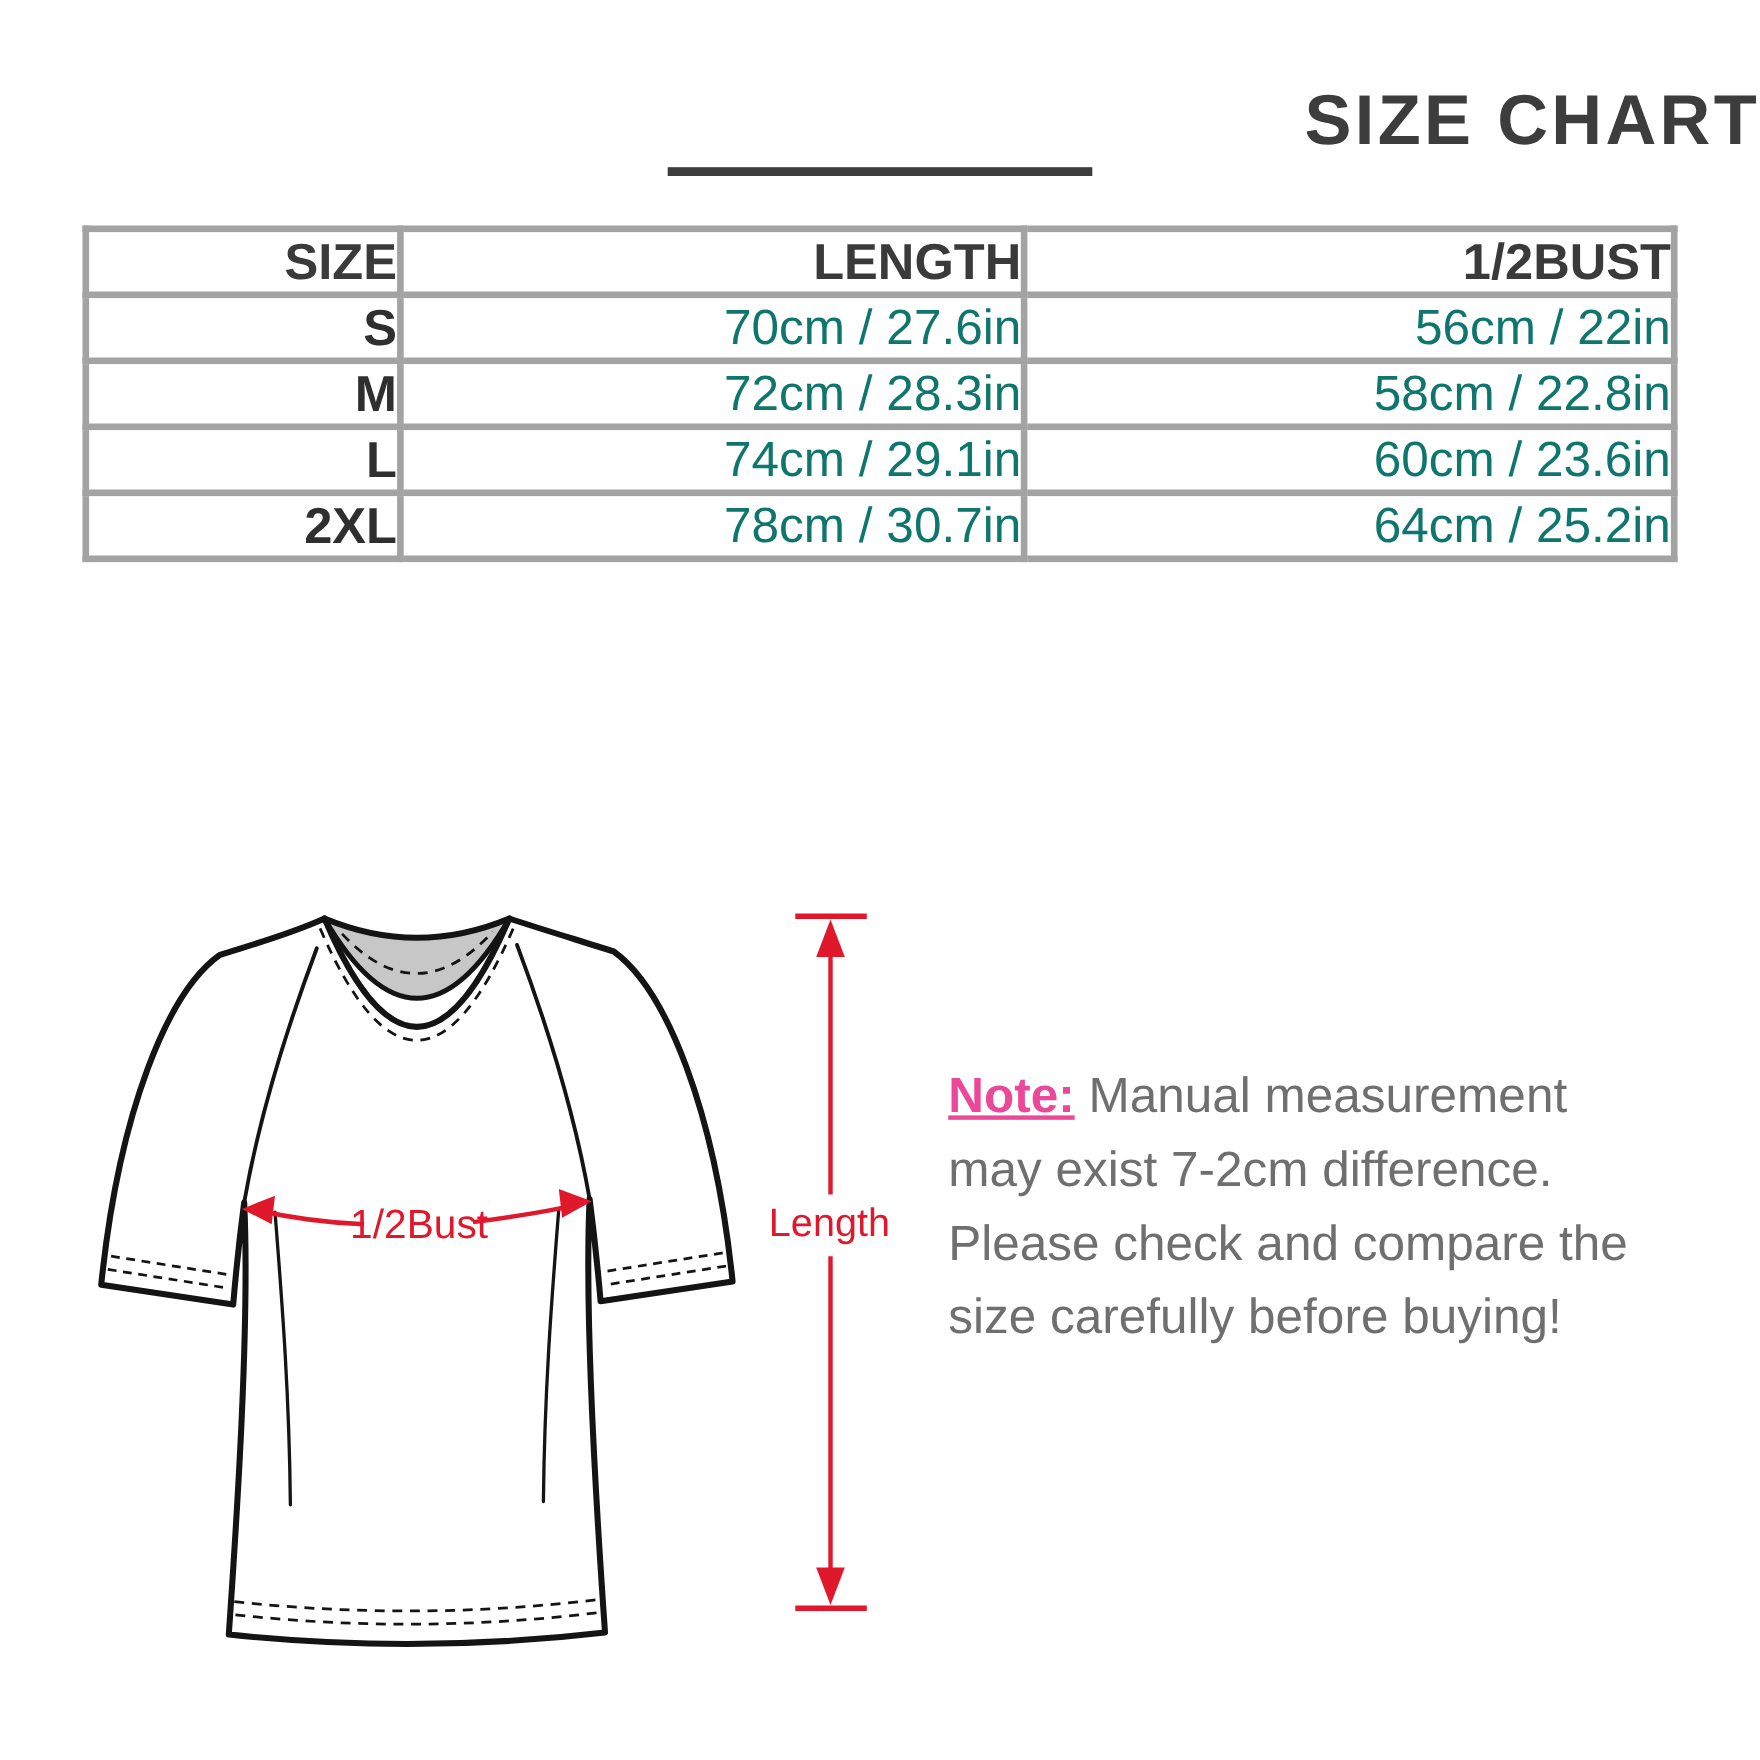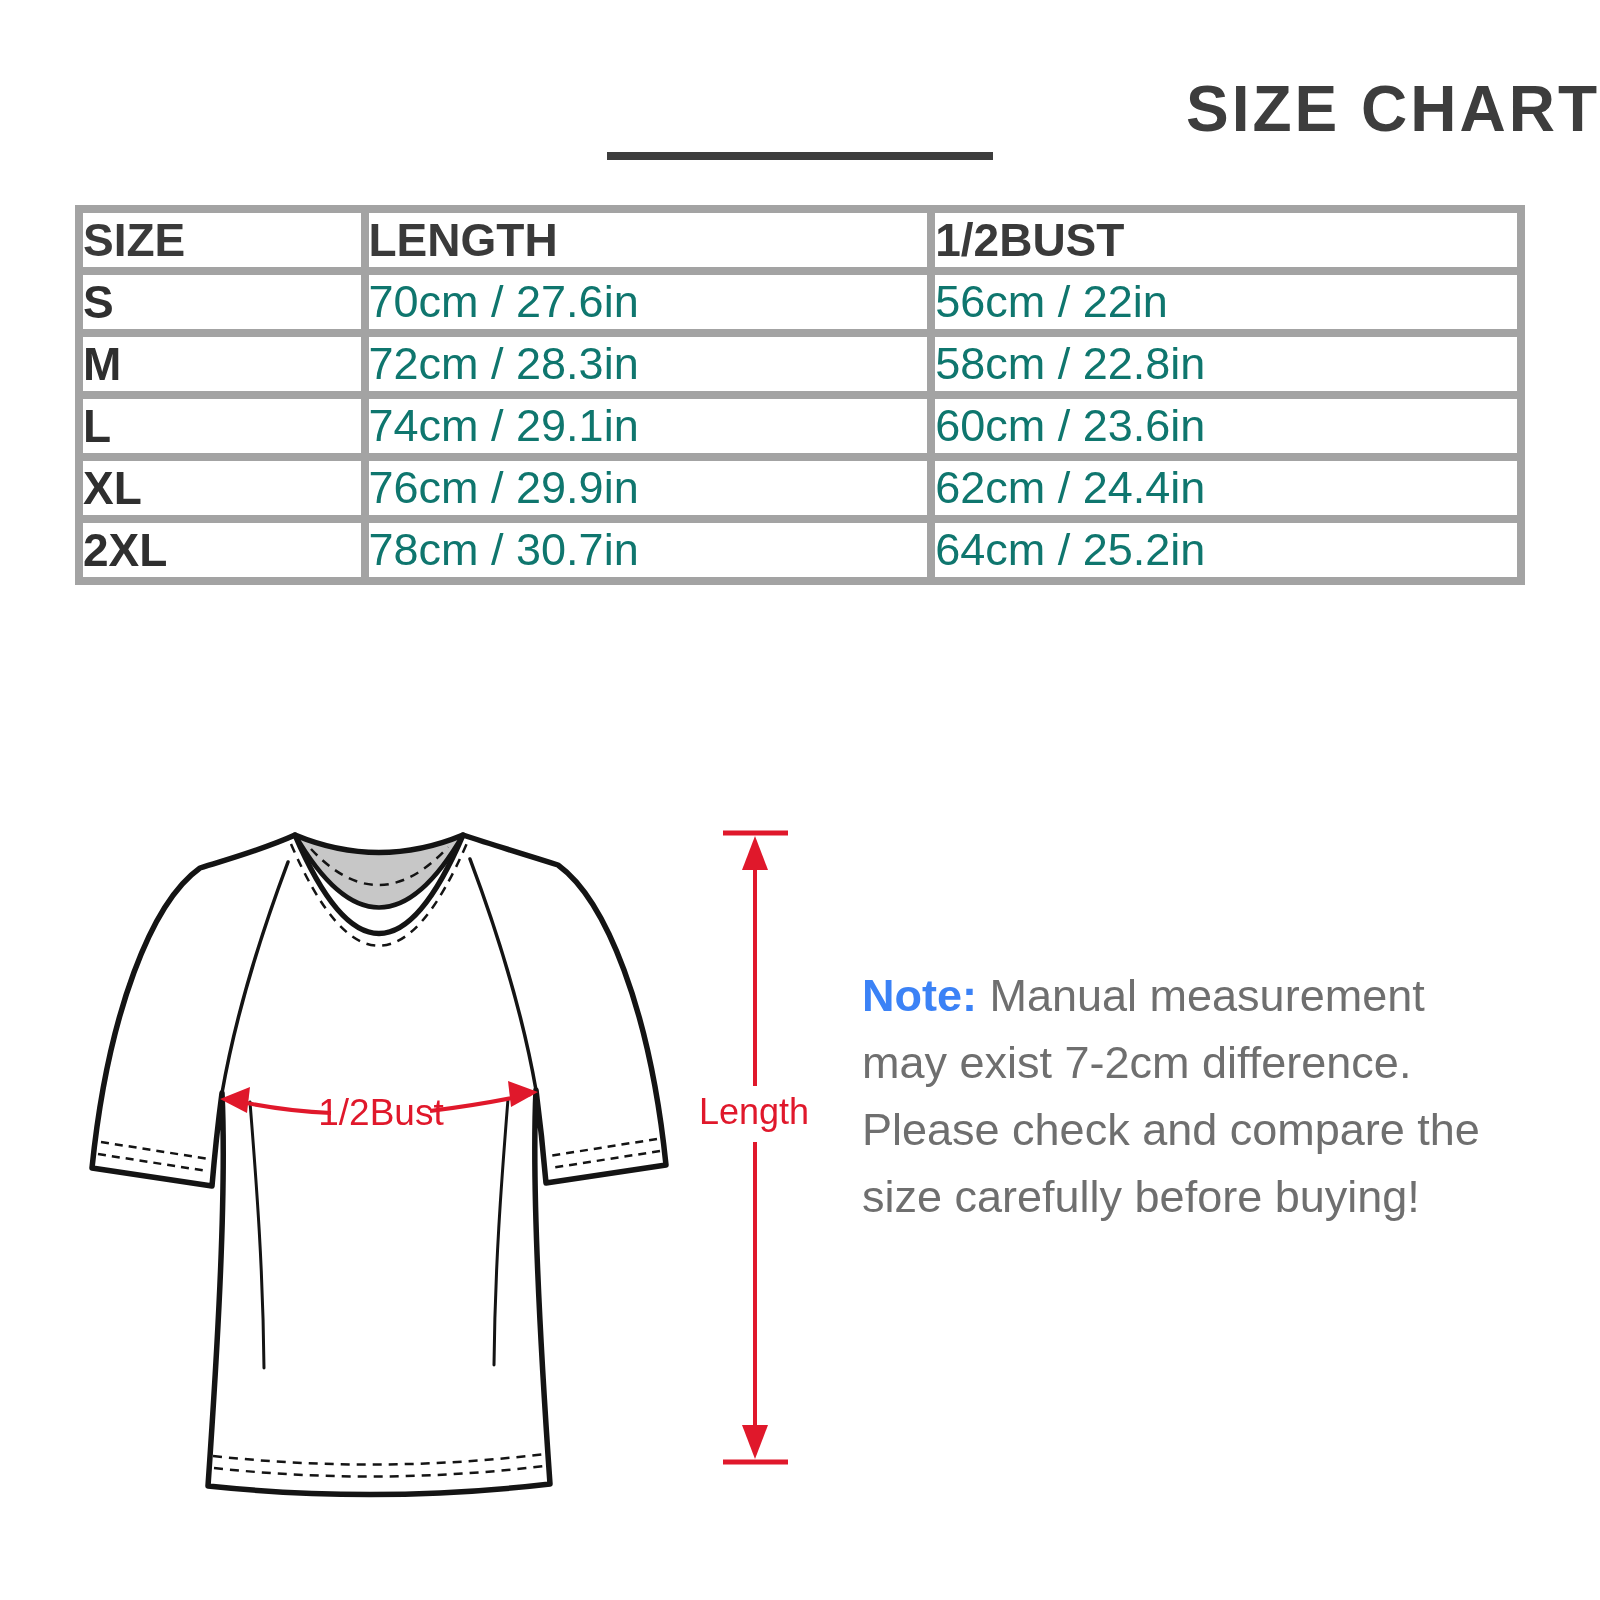--- a/index.html
+++ b/index.html
@@ -34,23 +34,23 @@
 
   
   .size-table {
     position: absolute;
     left: 75px; top: 205px;
     width: 1450px;
     border-collapse: collapse;
     table-layout: fixed;
   }
   .size-table th, .size-table td {
-    border: 8px solid #a3a3a3;
+    border: 6px solid #a3a3a3;
     height: 60px;
-    text-align: left;
+    text-align: right;
     vertical-align: middle;
     white-space: nowrap;
   }
   .size-table col.c1 { width: 19.8%; }
   .size-table col.c2 { width: 39.3%; }
   .size-table col.c3 { width: 40.9%; }
   .size-table th {
     font-size: 46px;
     font-weight: bold;
     color: #3a3a3a;
@@ -77,21 +77,22 @@
   .note {
     position: absolute;
     left: 862px; top: 962px;
     width: 660px;
     font-size: 45px;
     line-height: 67px;
     color: #6f6f6f;
   }
   .note .note-prefix {
     font-weight: bold;
-    color: #3b82f6;
+    color: #ec4899;
+    text-decoration: underline;
   }
 </style>
 </head>
 <body>
 
 <div class="title-wrap">
   <div class="title">SIZE CHART</div>
   <div class="title-underline"></div>
 </div>
 
@@ -116,25 +117,20 @@
     </tr>
     <tr>
       <td class="size-cell">M</td>
       <td class="val-cell">72cm / 28.3in</td>
       <td class="val-cell">58cm / 22.8in</td>
     </tr>
     <tr>
       <td class="size-cell">L</td>
       <td class="val-cell">74cm / 29.1in</td>
       <td class="val-cell">60cm / 23.6in</td>
-    </tr>
-    <tr>
-      <td class="size-cell">XL</td>
-      <td class="val-cell">76cm / 29.9in</td>
-      <td class="val-cell">62cm / 24.4in</td>
     </tr>
     <tr>
       <td class="size-cell">2XL</td>
       <td class="val-cell">78cm / 30.7in</td>
       <td class="val-cell">64cm / 25.2in</td>
     </tr>
   </tbody>
 </table>
 
 <svg class="diagram" viewBox="0 0 1600 800">

